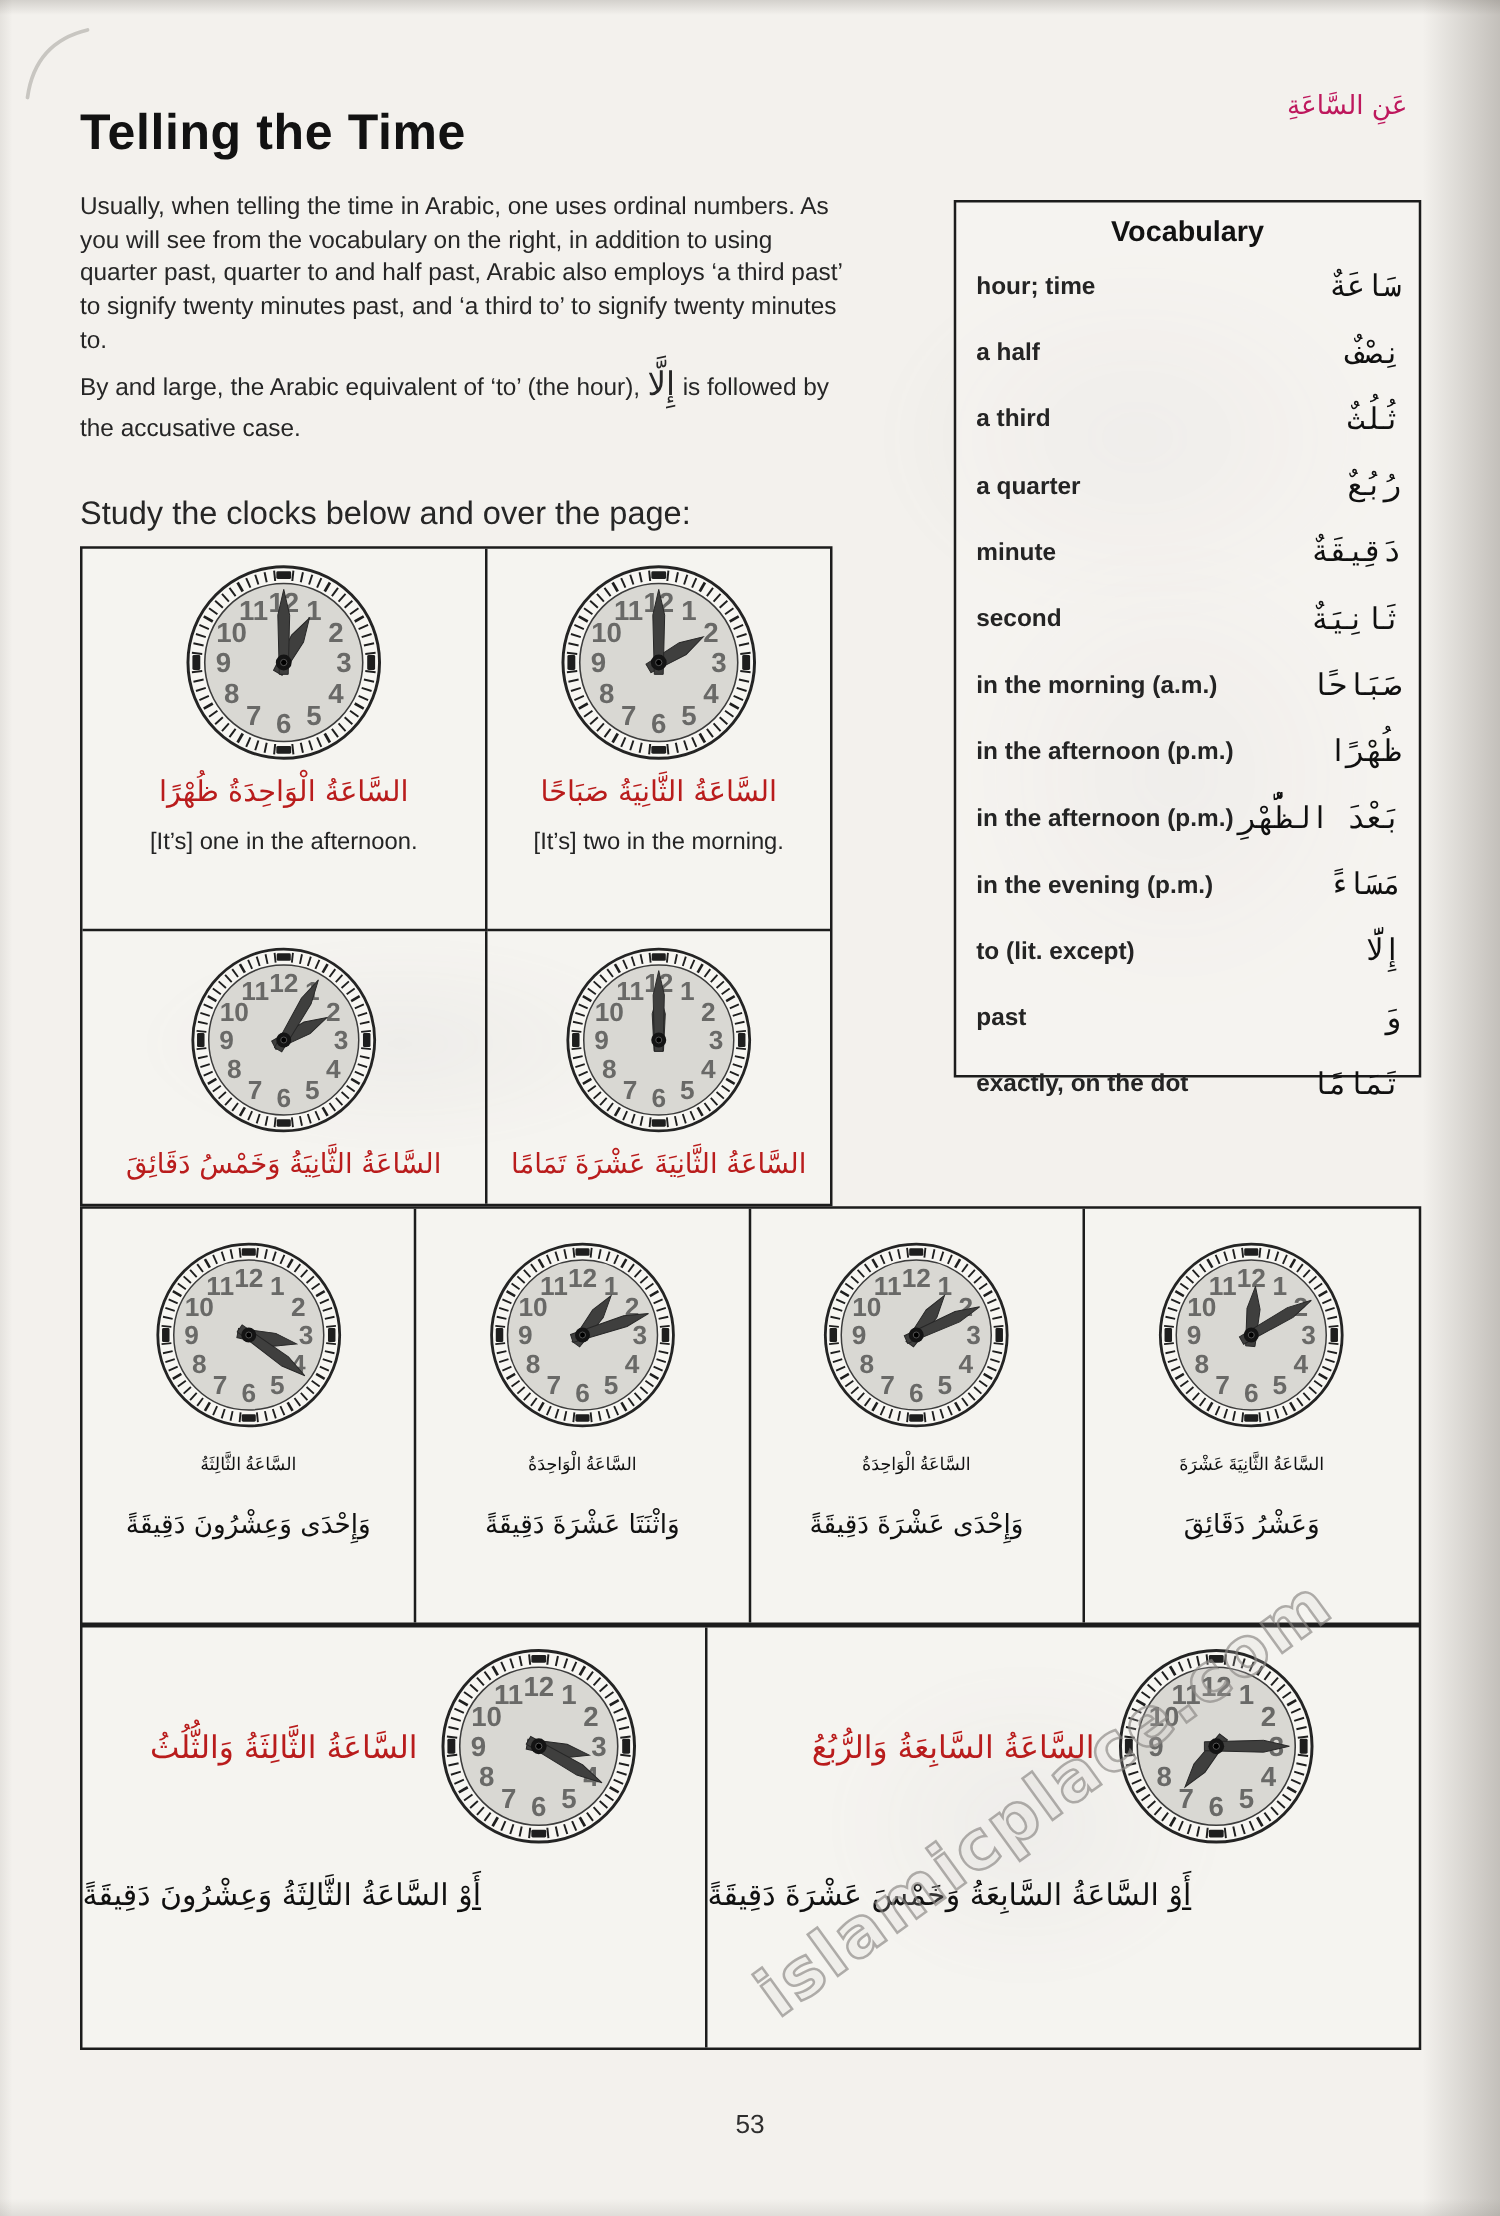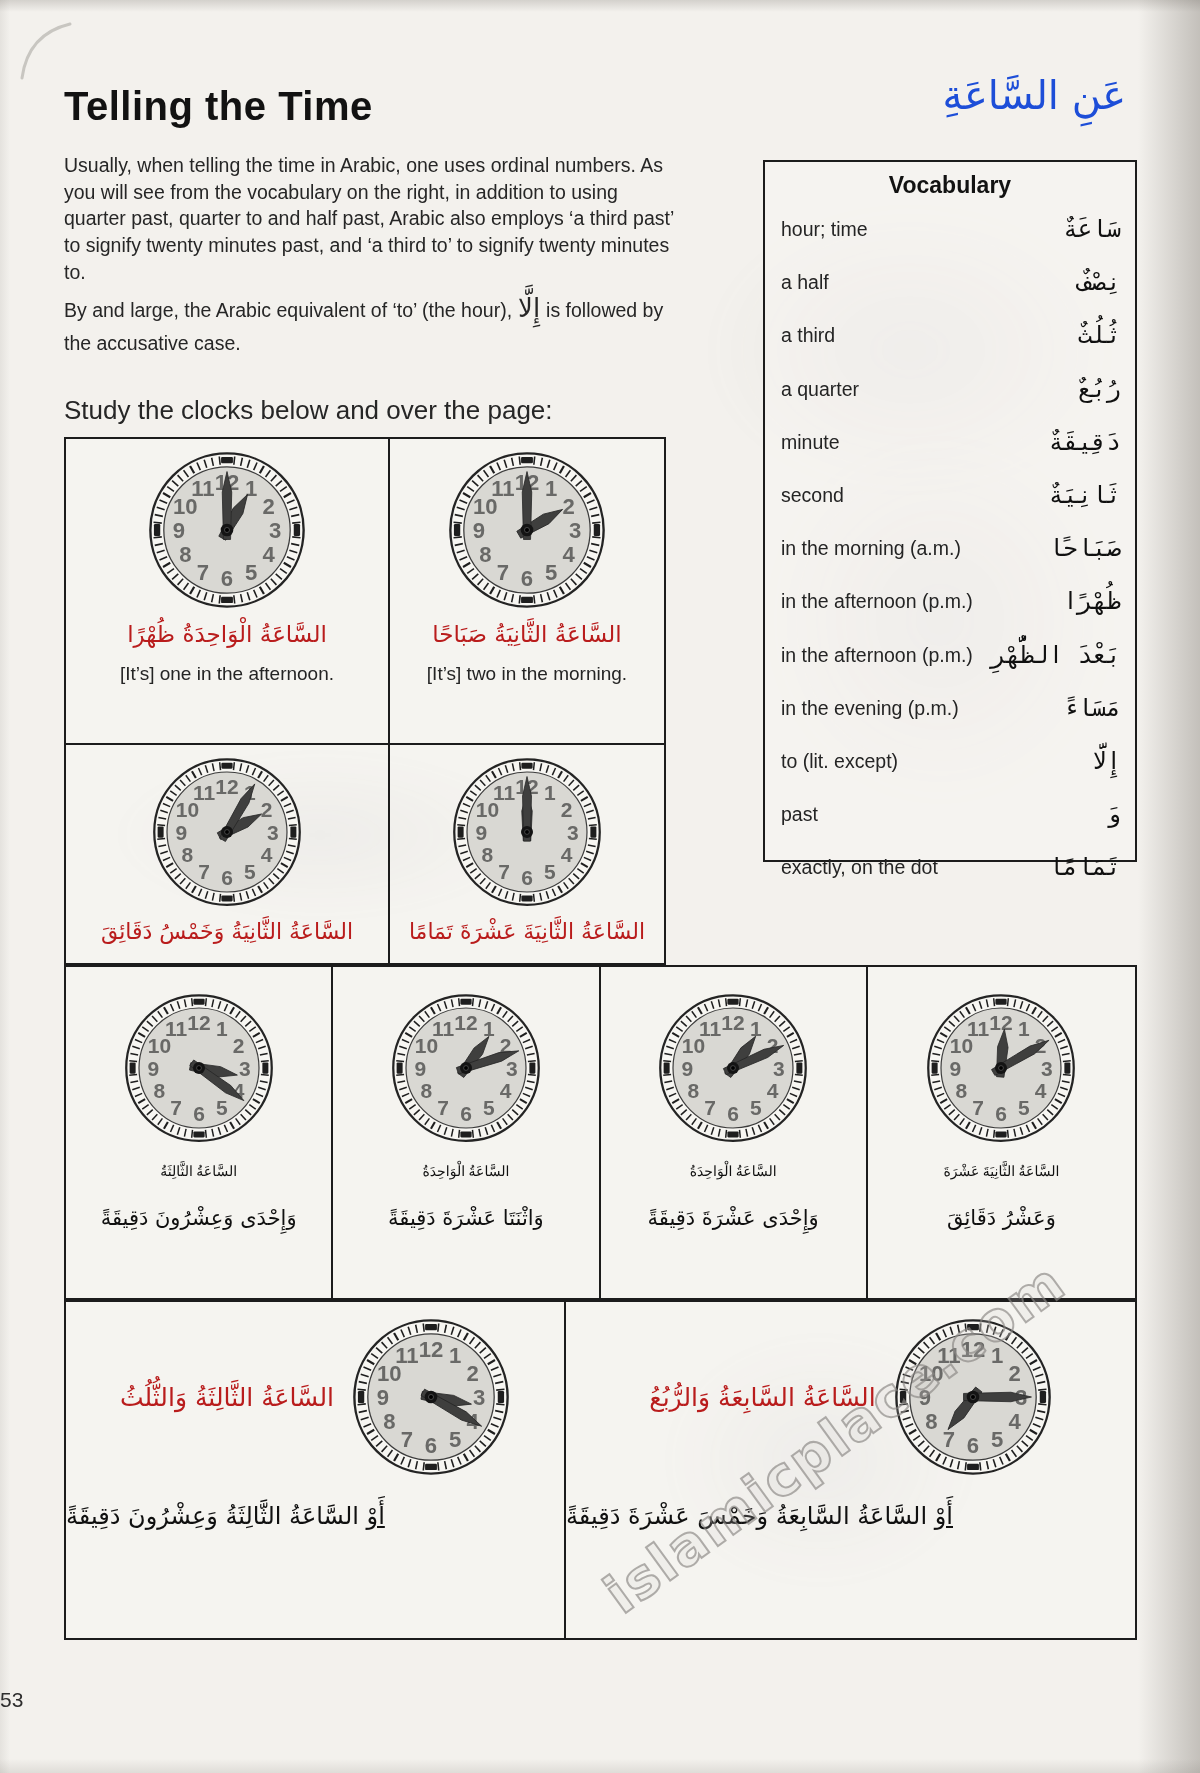--- a/index.html
+++ b/index.html
@@ -16,36 +16,36 @@
     background:linear-gradient(to bottom,rgba(100,95,88,0.22),rgba(100,95,88,0));}
   .shade-bottom{bottom:0;left:0;width:100%;height:14px;
     background:linear-gradient(to top,rgba(100,95,88,0.14),rgba(100,95,88,0));}
   .shade-left{top:0;left:0;width:10px;height:100%;
     background:linear-gradient(to right,rgba(100,95,88,0.10),rgba(100,95,88,0));}
   .ghost{position:absolute;pointer-events:none;filter:blur(7px);
     background:radial-gradient(ellipse at center,rgba(112,110,106,0.07),rgba(112,110,106,0) 70%);}
   .curl{position:absolute;left:8px;top:10px}
   
   .arabic-title{position:absolute;top:72px;right:74px;direction:rtl;
-    font-family:"DejaVu Sans",sans-serif;font-size:40px;color:#1d4ed8;}
+    font-family:"DejaVu Sans",sans-serif;font-size:21px;color:#be185d;}
   .title{position:absolute;left:64px;top:84px;margin:0;
     font-size:40px;font-weight:bold;letter-spacing:.5px;color:#121212;}
   .intro{position:absolute;left:64px;top:152px;width:610px;margin:0;
     font-size:19.5px;line-height:1.37;color:#262626;}
   .para2{position:absolute;left:64px;top:288px;width:610px;margin:0;
     font-size:19.5px;line-height:1.55;color:#262626;}
   .inline-ar{font-family:"DejaVu Sans",sans-serif;font-size:26px;padding:0 6px;}
   .study{position:absolute;left:64px;top:395px;margin:0;font-size:26px;color:#262626;}
   
   .vocab-box{position:absolute;left:763px;top:160px;width:374px;height:702px;
     border:2.5px solid #1c1c1c;box-sizing:border-box;background:rgba(248,247,243,0.45);}
   .vocab-title{text-align:center;font-weight:bold;font-size:23px;margin-top:10px;color:#121212;}
   .vocab-rows{padding:4px 14px 0 16px;}
   .vocab-row{display:flex;justify-content:space-between;align-items:center;height:53.2px;}
-  .vocab-en{font-size:19.5px;color:#242424;}
+  .vocab-en{font-size:19.5px;color:#242424;font-weight:bold;}
   .vocab-ar{font-family:Liberation Mono, monospace;font-size:24px;color:#101010;}
   
   .gridbox{position:absolute;border:2.5px solid #1c1c1c;box-sizing:border-box;
     background:rgba(250,249,245,0.35);}
   #box12{left:64px;top:437px;width:602px;height:528px;display:grid;
     grid-template-columns:324px 1fr;grid-template-rows:306px 1fr;}
   #box12 .cell{display:flex;flex-direction:column;align-items:center;
     padding-top:12px;box-sizing:border-box;}
   #box12 .cell:nth-child(odd){border-right:2px solid #1c1c1c;}
   #box12 .cell:nth-child(-n+2){border-bottom:2px solid #1c1c1c;}
@@ -71,21 +71,21 @@
   .b4cap{font-size:25px;margin-top:0;}
   .b4alt{text-align:left;margin-top:26px;direction:rtl;
     font-family:"DejaVu Sans",sans-serif;font-size:24px;color:#101010;white-space:nowrap;}
   .or-word{text-decoration:underline;}
   
   .watermark{position:absolute;left:560px;top:1405px;width:560px;height:80px;
     text-align:center;transform:rotate(-36deg);
     font-family:"DejaVu Sans",sans-serif;font-size:54px;font-weight:bold;letter-spacing:2px;
     color:rgba(215,213,209,0.18);-webkit-text-stroke:2px rgba(136,134,130,0.65);
     pointer-events:none;}
-  .page-number{position:absolute;left:0;top:1688px;width:1200px;text-align:left;
+  .page-number{position:absolute;left:0;top:1688px;width:1200px;text-align:center;
     font-size:21px;color:#2e2e2e;}
 </style>
 </head>
 <body>
 
 <div class="shade shade-top"></div>
 <div class="shade shade-right"></div>
 <div class="shade shade-bottom"></div>
 <div class="shade shade-left"></div>
 <div class="ghost" style="left:700px;top:200px;width:420px;height:300px"></div>

